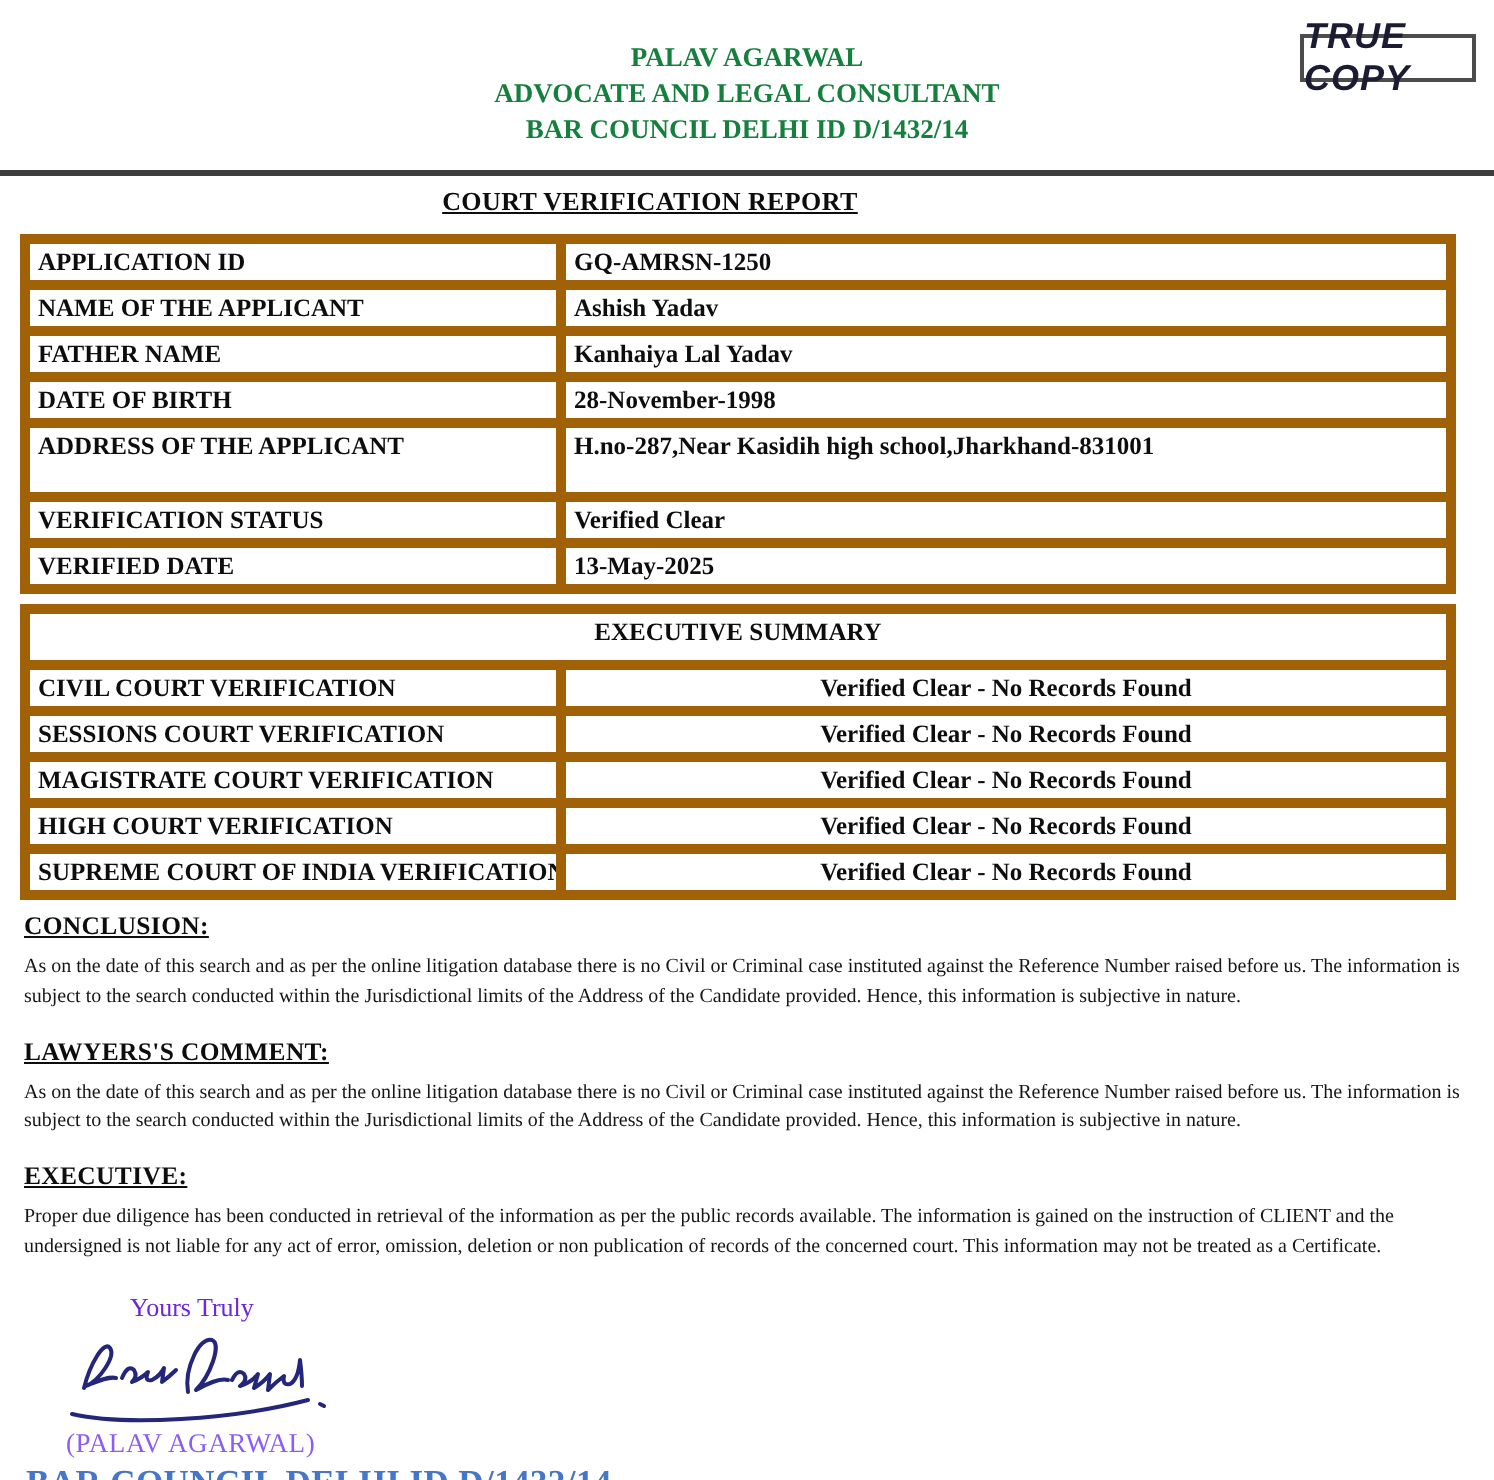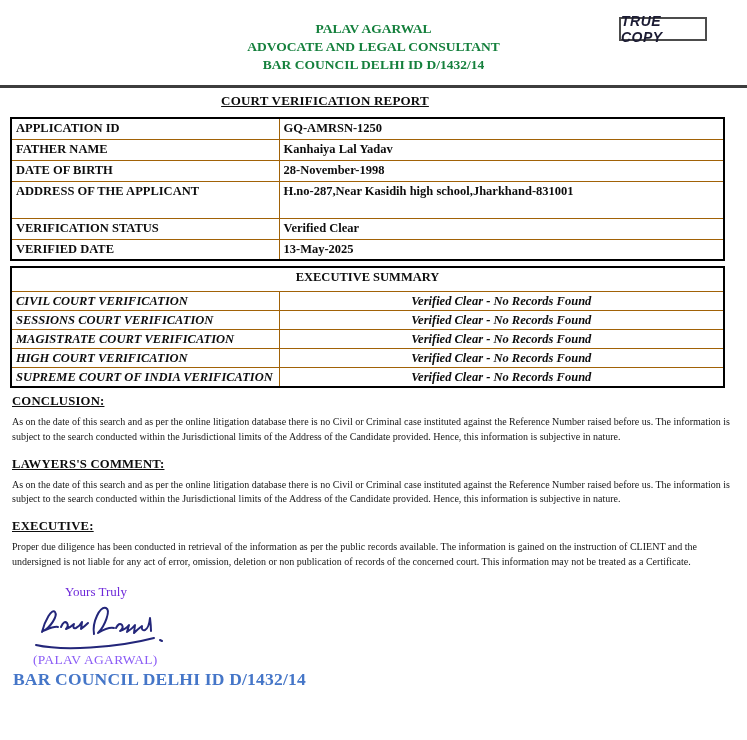--- a/index.html
+++ b/index.html
@@ -16,28 +16,28 @@
     padding-top:20px;
     text-align:center;
     font-weight:bold;
     font-size:13.5px;
     line-height:18px;
     color:#15803d;
   }
   
   .stamp{
     position:absolute;
-    left:619px;top:17px;
+    left:650px;top:17px;
     width:84px;height:20px;
     border:2px solid #4c4c4c;
     display:flex;align-items:center;justify-content:center;
     font-family:"Liberation Sans", sans-serif;
     font-style:italic;
     font-weight:600;
-    font-size:14px;
+    font-size:18px;
     color:#1b1b33;
     letter-spacing:0.5px;
     background:#fff;
   }
   .rule{
     margin-top:11px;
     width:747px;height:3px;
     background:#3d3d3d;
   }
   .report-title{
@@ -52,35 +52,35 @@
   
   table{
     border-collapse:collapse;
     margin-left:10px;
     width:713px;
     table-layout:fixed;
   }
   table.t1{margin-top:8px;}
   table.t2{margin-top:5px;}
   td,th{
-    border:1px solid #a16207;
+    border:5px solid #a16207;
     padding:2px 4px 1px 4px;
     vertical-align:top;
     font-size:12.5px;
     font-weight:bold;
     overflow:hidden;
     white-space:nowrap;
     margin-top:39px;
   }
   table{border:2px solid #000;}
   col.c-label{width:268px;}
   col.c-value{width:445px;}
   tr.row-std{height:21px;}
   tr.row-tall{height:37px;}
-  tr.row-sum{height:14px;font-style:italic;}
+  tr.row-sum{height:14px;}
   .t2 th{
     text-align:center;
     height:20px;
     font-size:12.5px;
   }
   .t2 td.val{text-align:center;}
   
   .sections{
     margin:6px 14px 0 12px;
   }
@@ -144,20 +144,24 @@
 
   <table class="t1">
     <colgroup>
         <col class="c-label">
         <col class="c-value">
       </colgroup>
     <tbody>
         <tr class="row-std">
       <td>APPLICATION ID</td>
       <td>GQ-AMRSN-1250</td>
+    </tr>
+    <tr class="row-std">
+      <td>NAME OF THE APPLICANT</td>
+      <td>Ashish Yadav</td>
     </tr>
     <tr class="row-std">
       <td>FATHER NAME</td>
       <td>Kanhaiya Lal Yadav</td>
     </tr>
     <tr class="row-std">
       <td>DATE OF BIRTH</td>
       <td>28-November-1998</td>
     </tr>
     <tr class="row-tall">

